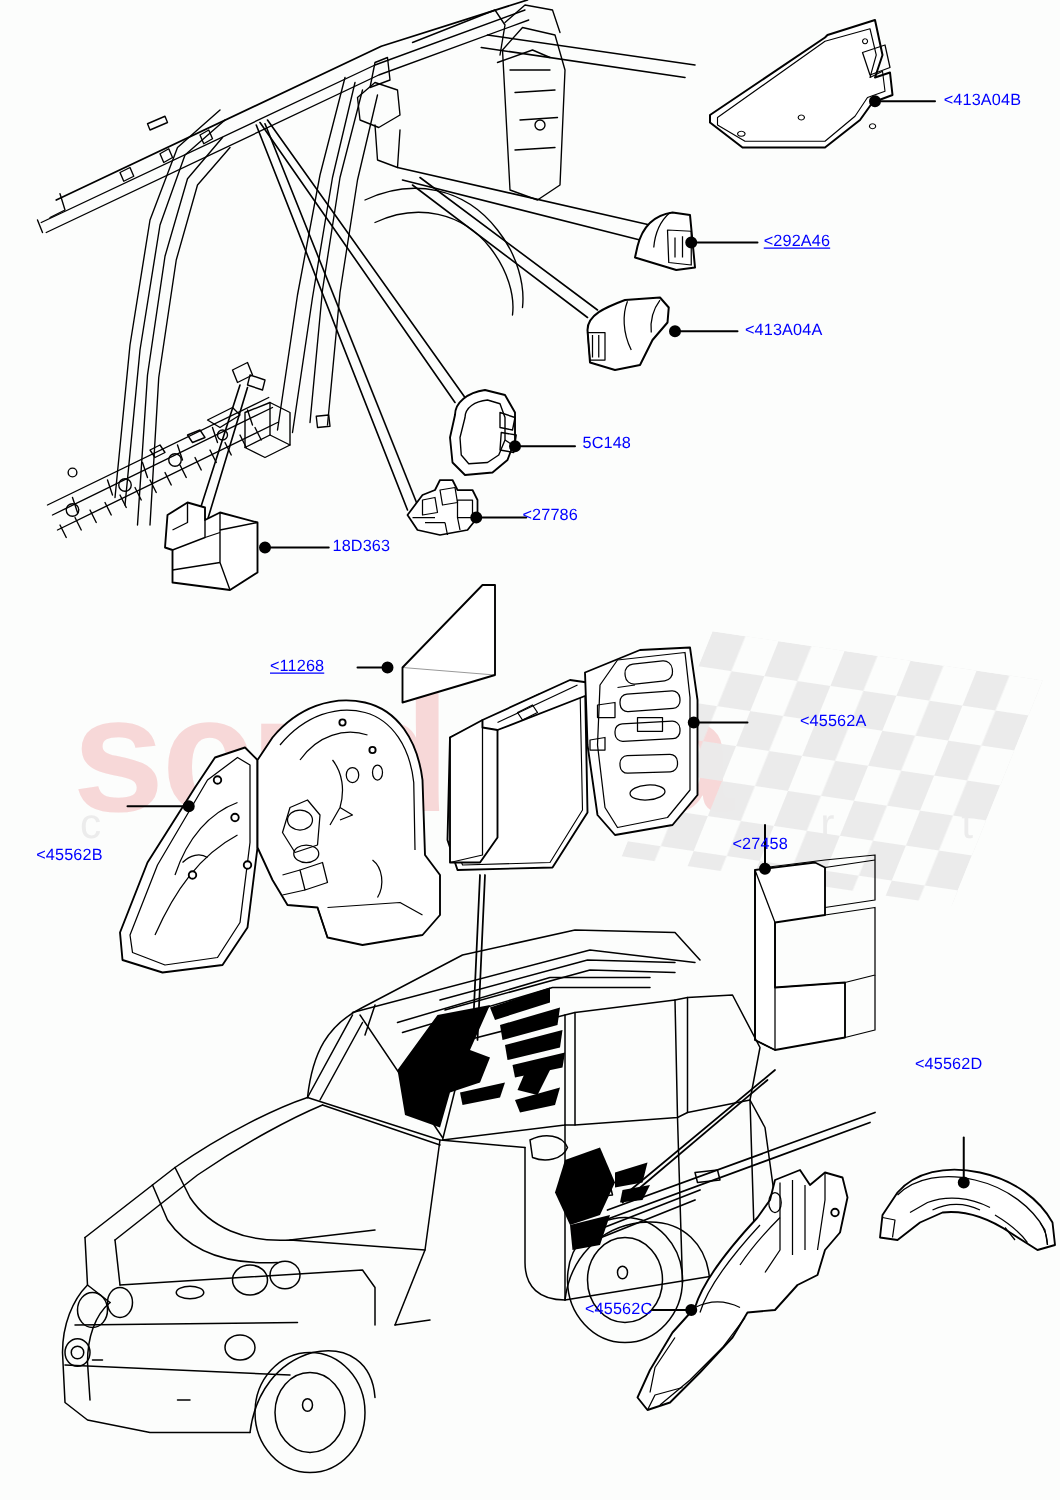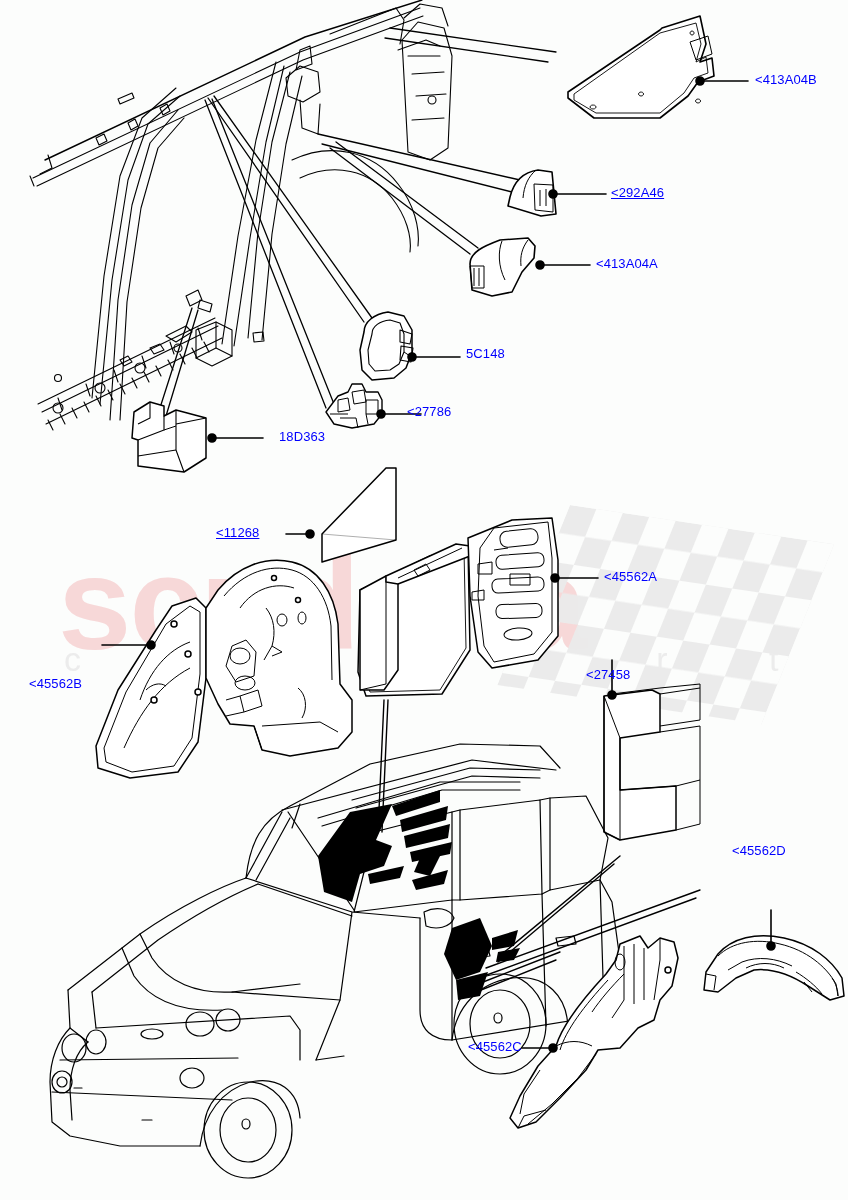--- a/index.html
+++ b/index.html
@@ -478,22 +478,22 @@
         <circle cx="771" cy="946" r="4" fill="#000"></circle>
       <path d="M553,1048 L522,1048"></path>  
         <circle cx="553" cy="1048" r="4" fill="#000"></circle>
     </g>
   </svg>
 
   <div class="lbl" style="left:755px; top:73px;">&lt;413A04B</div>
   <div class="lbl" style="left:611px; top:186px;text-decoration:underline;">&lt;292A46</div>
   <div class="lbl" style="left:596px; top:257px;">&lt;413A04A</div>
   <div class="lbl" style="left:466px; top:347px;">5C148</div>
-  <div class="lbl" style="left:407px; top:405px;">&lt;27786</div>
-  <div class="lbl" style="left:279px; top:430px;">18D363</div>
+  <div class="lbl" style="left:418px; top:405px;">&lt;27786</div>
+  <div class="lbl" style="left:266px; top:430px;">18D363</div>
   <div class="lbl" style="left:216px; top:526px;text-decoration:underline;">&lt;11268</div>
   <div class="lbl" style="left:29px; top:637px;margin-top:40px;">&lt;45562B</div>
-  <div class="lbl" style="left:604px; top:570px;">&lt;45562A</div>
+  <div class="lbl" style="left:640px; top:570px;">&lt;45562A</div>
   <div class="lbl" style="left:586px; top:668px;">&lt;27458</div>
   <div class="lbl" style="left:732px; top:844px;">&lt;45562D</div>
   <div class="lbl" style="left:456px; top:1040px;margin-left:12px;">&lt;45562C</div>
 
 </div>
 
 </body></html>

